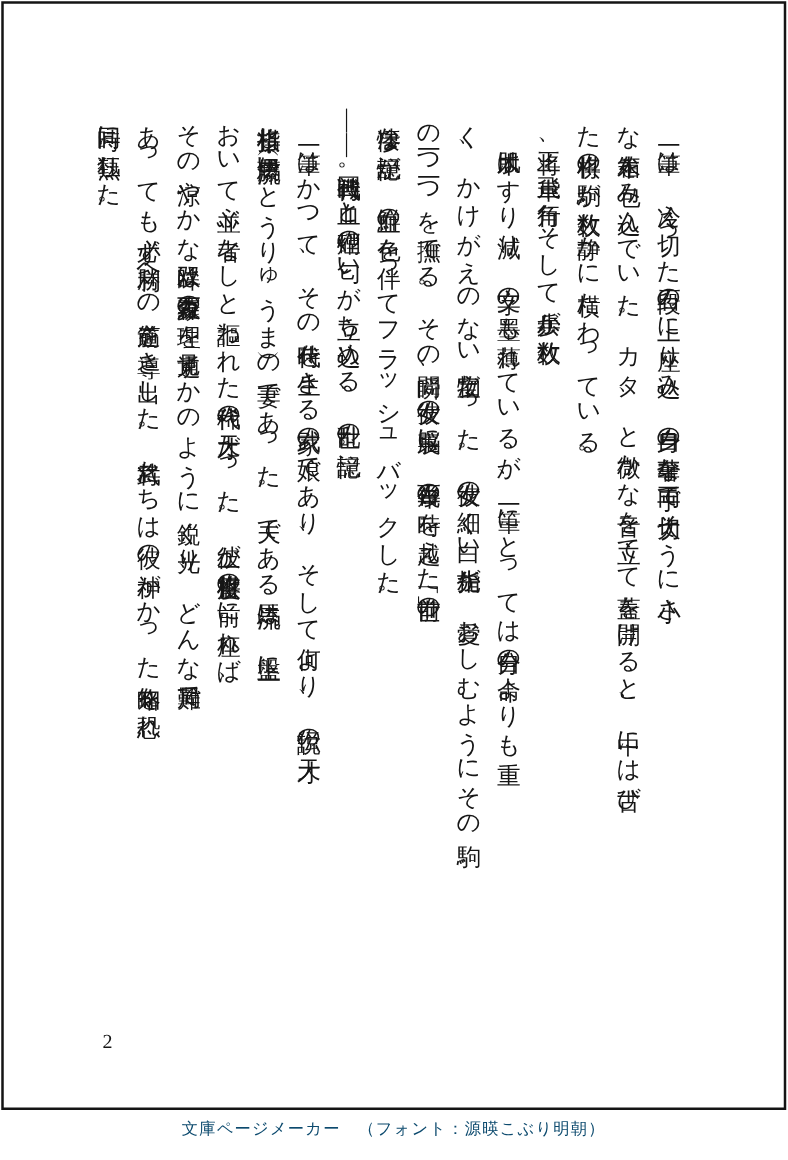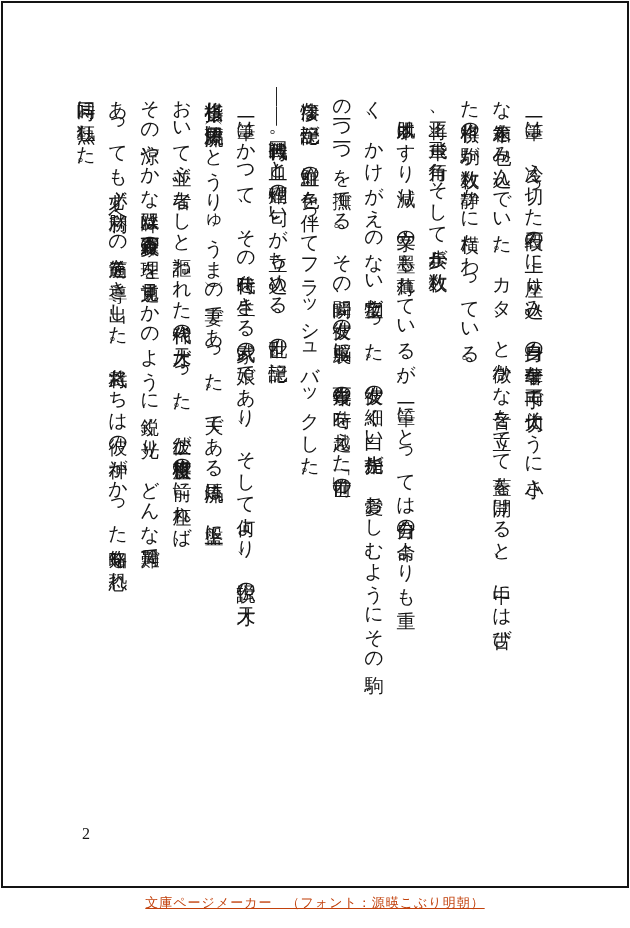--- a/index.html
+++ b/index.html
@@ -48,22 +48,21 @@
     color: #161616;
   }
   .footer-caption {
     position: absolute;
     left: 0;
     top: 894px;
     width: 630px;
     text-align: center;
     font-size: 13px;
     letter-spacing: 1px;
-    color: #c2410c;
-    text-decoration: underline;
+    color: #0c4a6e;
   }
 </style>
 </head>
 <body>
 
 <div class="page-frame">
   <div class="text-columns">
       <div class="tline">　一筆は、冷え切った石段の上に座り込み、自身の華奢な両手で大切そうに小さ</div>
       <div class="tline">な木箱を包み込んでいた。カタ、と微かな音を立てて蓋を開けると、中には古び</div>
       <div class="tline">た将棋の駒が数枚、静かに横たわっている。</div>

